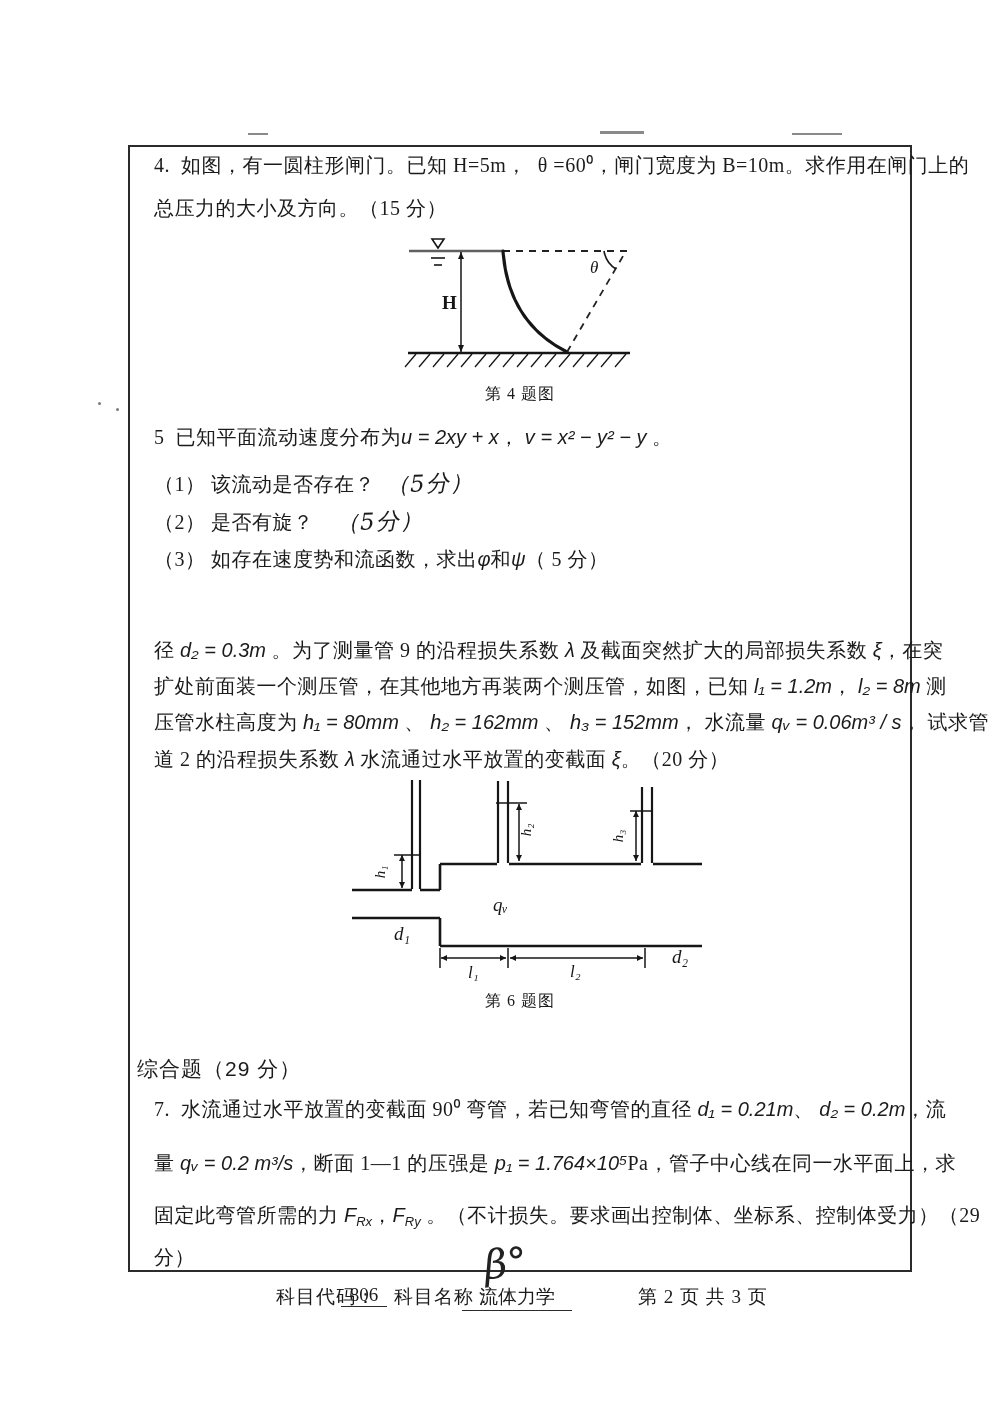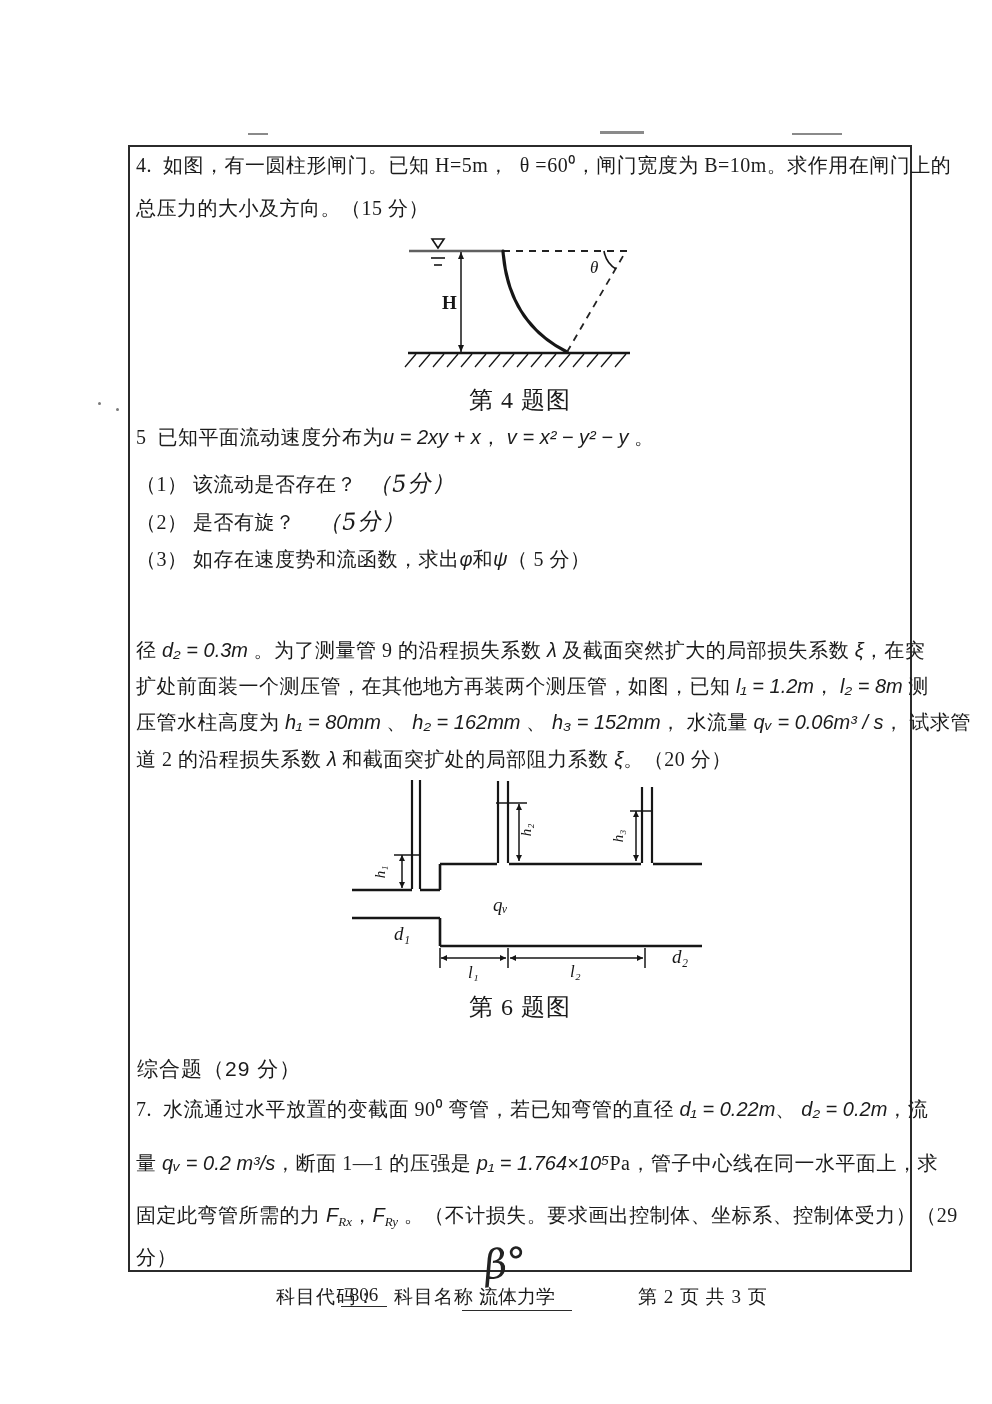--- a/index.html
+++ b/index.html
@@ -11,35 +11,35 @@
     font-family:"Liberation Serif", serif;
     color:#1b1b1b;
   }
   .sheet-border{
     position:absolute;
     left:128px;top:145px;width:780px;height:1123px;
     border:2px solid #2b2b2b;
   }
   .line{
     position:absolute;
-    left:136px;width:772px;
+    left:154px;width:772px;
     font-size:20px;
     white-space:pre;
     letter-spacing:0.5px;
     line-height:26px;
   }
   .m{font-family:Liberation Sans, sans-serif;font-style:italic;letter-spacing:0;}
-  .ms{font-family:Liberation Serif, serif;font-style:italic;font-size:13px;vertical-align:-4px;letter-spacing:0;}
+  .ms{font-family:Liberation Sans, sans-serif;font-style:italic;font-size:13px;vertical-align:-4px;letter-spacing:0;}
   .hand{
     font-family:"DejaVu Serif", serif;font-style:italic;
     font-size:23px;display:inline-block;transform:rotate(-2deg);
     letter-spacing:1px;
   }
   .caption{
-    position:absolute;font-size:24px;text-align:center;white-space:pre;
+    position:absolute;font-size:16px;text-align:center;white-space:pre;
     letter-spacing:1px;
   }
   .heading{
     position:absolute;left:137px;
     font-family:"Liberation Sans", sans-serif;
     font-weight:normal;font-size:21px;white-space:pre;letter-spacing:1px;
   }
   .footer-item{
     position:absolute;top:1284px;font-size:19px;white-space:pre;letter-spacing:1px;
   }
@@ -114,21 +114,21 @@
   <div class="caption" style="top:384px;left:440px;width:160px">第 4 题图</div>
 
   <div class="line" style="top:424px"><span>5  已知平面流动速度分布为</span><span class="m">u = 2xy + x</span><span>， </span><span class="m">v = x² − y² − y</span><span> 。</span></div>
   <div class="line" style="top:470px"><span>（1） 该流动是否存在？  </span><span class="hand">（5分）</span></div>
   <div class="line" style="top:508px"><span>（2） 是否有旋？    </span><span class="hand">（5分）</span></div>
   <div class="line" style="top:546px"><span>（3） 如存在速度势和流函数，求出</span><span class="m">φ</span><span>和</span><span class="m">ψ</span><span>（ 5 分）</span></div>
 
   <div class="line" style="top:637px"><span>径 </span><span class="m">d₂ = 0.3m</span><span> 。为了测量管 9 的沿程损失系数 </span><span class="m">λ</span><span> 及截面突然扩大的局部损失系数 </span><span class="m">ξ</span><span>，在突</span></div>
   <div class="line" style="top:673px"><span>扩处前面装一个测压管，在其他地方再装两个测压管，如图，已知 </span><span class="m">l₁ = 1.2m</span><span>， </span><span class="m">l₂ = 8m</span><span> 测</span></div>
   <div class="line" style="top:709px"><span>压管水柱高度为 </span><span class="m">h₁ = 80mm</span><span> 、 </span><span class="m">h₂ = 162mm</span><span> 、 </span><span class="m">h₃ = 152mm</span><span>， 水流量 </span><span class="m">qᵥ = 0.06m³ / s</span><span>， 试求管</span></div>
-  <div class="line" style="top:746px"><span>道 2 的沿程损失系数 </span><span class="m">λ</span><span> 和截面突扩处的局部阻力系数 </span><span class="m">ξ</span><span>。（20 分）</span></div>
+  <div class="line" style="top:746px"><span>道 2 的沿程损失系数 </span><span class="m">λ</span><span> 水流通过水平放置的变截面 </span><span class="m">ξ</span><span>。（20 分）</span></div>
 
   <svg style="left:350px;top:778px" width="355" height="212" viewBox="350 778 355 212">
     <g stroke="#161616" stroke-width="2.6" fill="none">
       <path d="M352,890 H412 M420,890 H440 M440,890 V864"></path>
       <path d="M440,864 H497 M509,864 H641 M653,864 H702"></path>
       <path d="M352,918 H440 M440,918 V946 M440,946 H702"></path>
     </g>
     <g stroke="#161616" stroke-width="2.2">
       <line x1="412" y1="780" x2="412" y2="889"></line>
       <line x1="420" y1="780" x2="420" y2="889"></line>
@@ -176,21 +176,21 @@
       <polygon points="516,955 510,958 516,961" stroke="none"></polygon>
       <polygon points="637,955 643,958 637,961" stroke="none"></polygon>
     </g>
     <text x="468" y="978" font-size="17" font-style="italic">l₁</text>
     <text x="570" y="977" font-size="17" font-style="italic">l₂</text>
   </svg>
   <div class="caption" style="top:991px;left:440px;width:160px">第 6 题图</div>
 
   <div class="heading" style="top:1055px">综合题（29 分）</div>
 
-  <div class="line" style="top:1096px"><span>7.  水流通过水平放置的变截面 90⁰ 弯管，若已知弯管的直径 </span><span class="m">d₁ = 0.22m</span><span>、 </span><span class="m">d₂ = 0.2m</span><span>，流</span></div>
+  <div class="line" style="top:1096px"><span>7.  水流通过水平放置的变截面 90⁰ 弯管，若已知弯管的直径 </span><span class="m">d₁ = 0.21m</span><span>、 </span><span class="m">d₂ = 0.2m</span><span>，流</span></div>
   <div class="line" style="top:1150px"><span>量 </span><span class="m">qᵥ = 0.2 m³/s</span><span>，断面 1—1 的压强是 </span><span class="m">p₁ = 1.764×10⁵</span><span>Pa，管子中心线在同一水平面上，求</span></div>
   <div class="line" style="top:1202px"><span>固定此弯管所需的力 </span><span class="m">F</span><span class="ms">Rx</span><span>，</span><span class="m">F</span><span class="ms">Ry</span><span> 。（不计损失。要求画出控制体、坐标系、控制体受力）（29</span></div>
   <div class="line" style="top:1244px"><span>分）</span></div>
 
   <div class="footer-item" style="left:276px">科目代码：</div>
   <div class="footer-value" style="left:341px;width:46px">806</div>
   <div class="footer-item" style="left:394px">科目名称：</div>
   <div class="footer-value" style="left:462px;width:110px">流体力学</div>
   <div class="footer-item" style="left:638px">第 2 页 共 3 页</div>
   <div class="hand-mark">β°</div>

